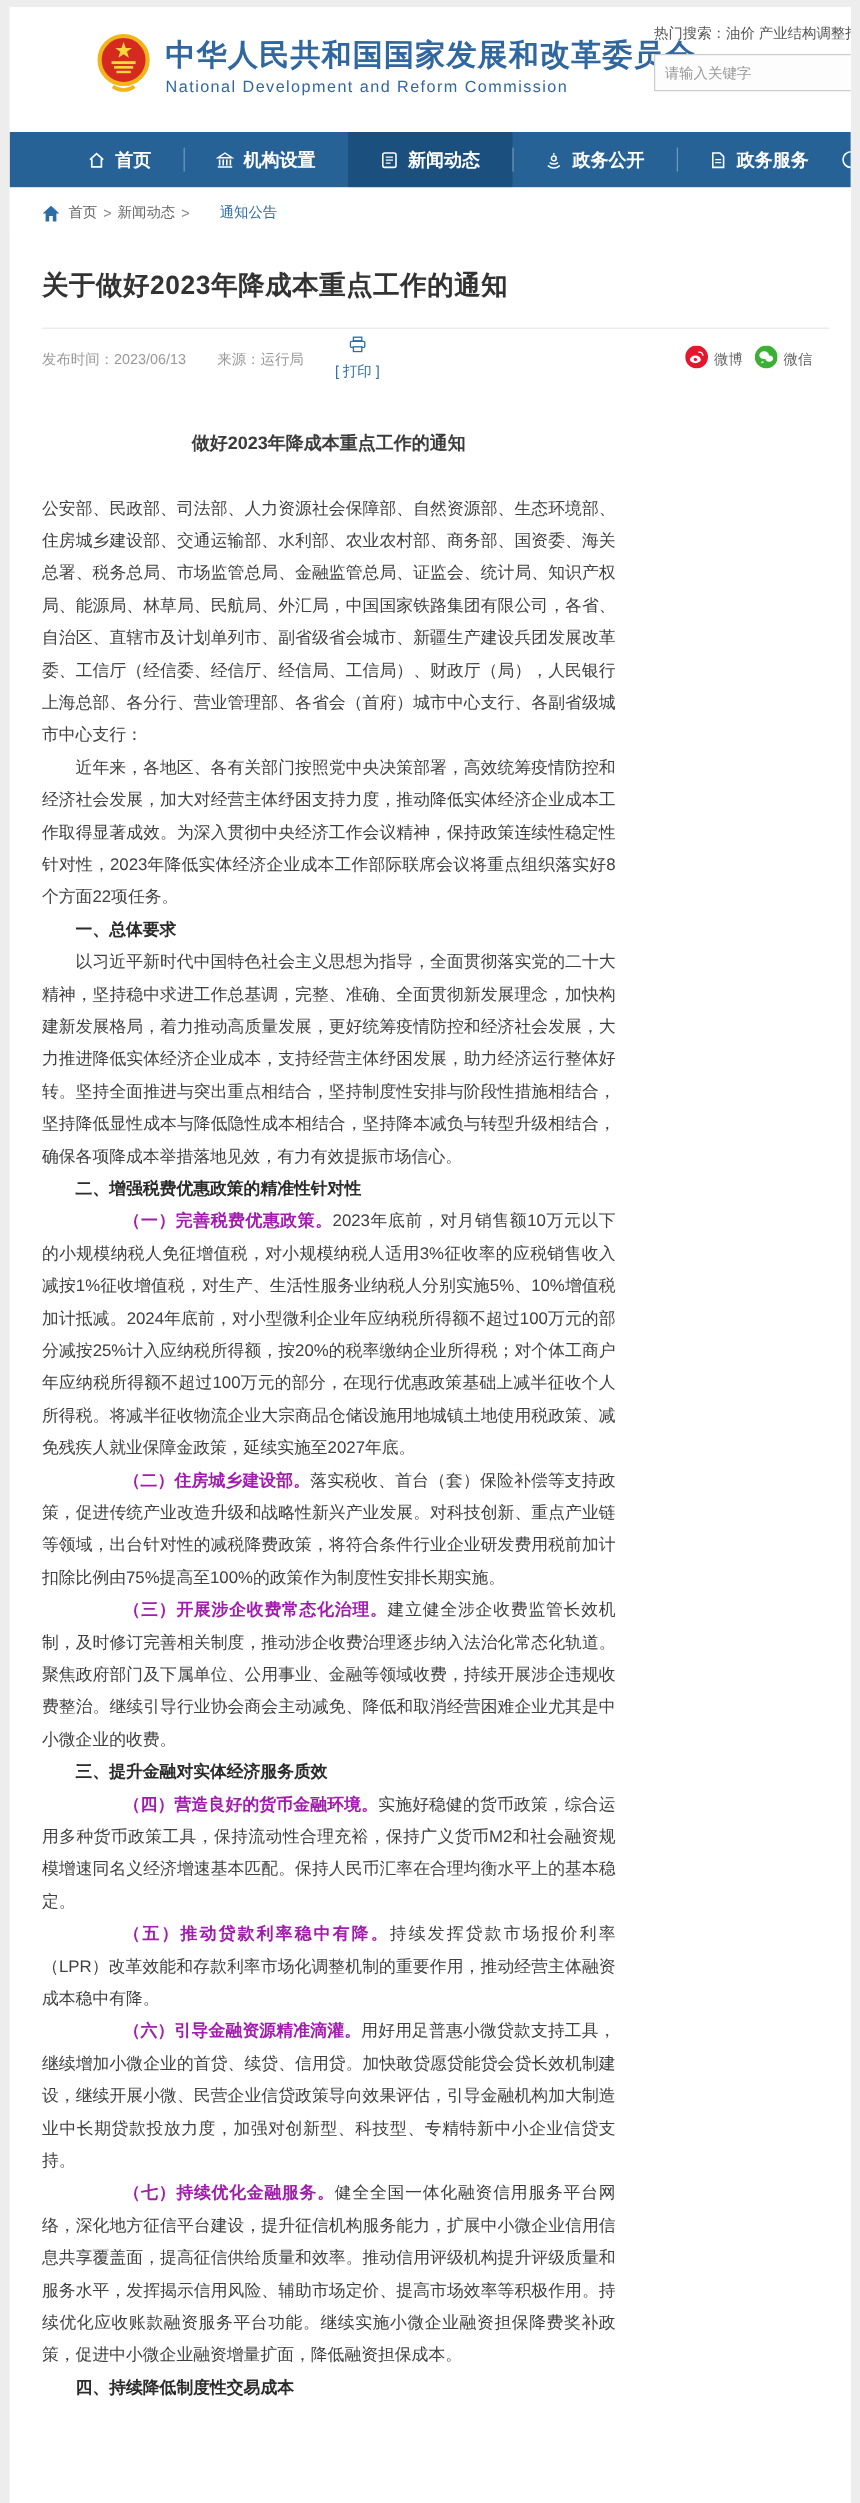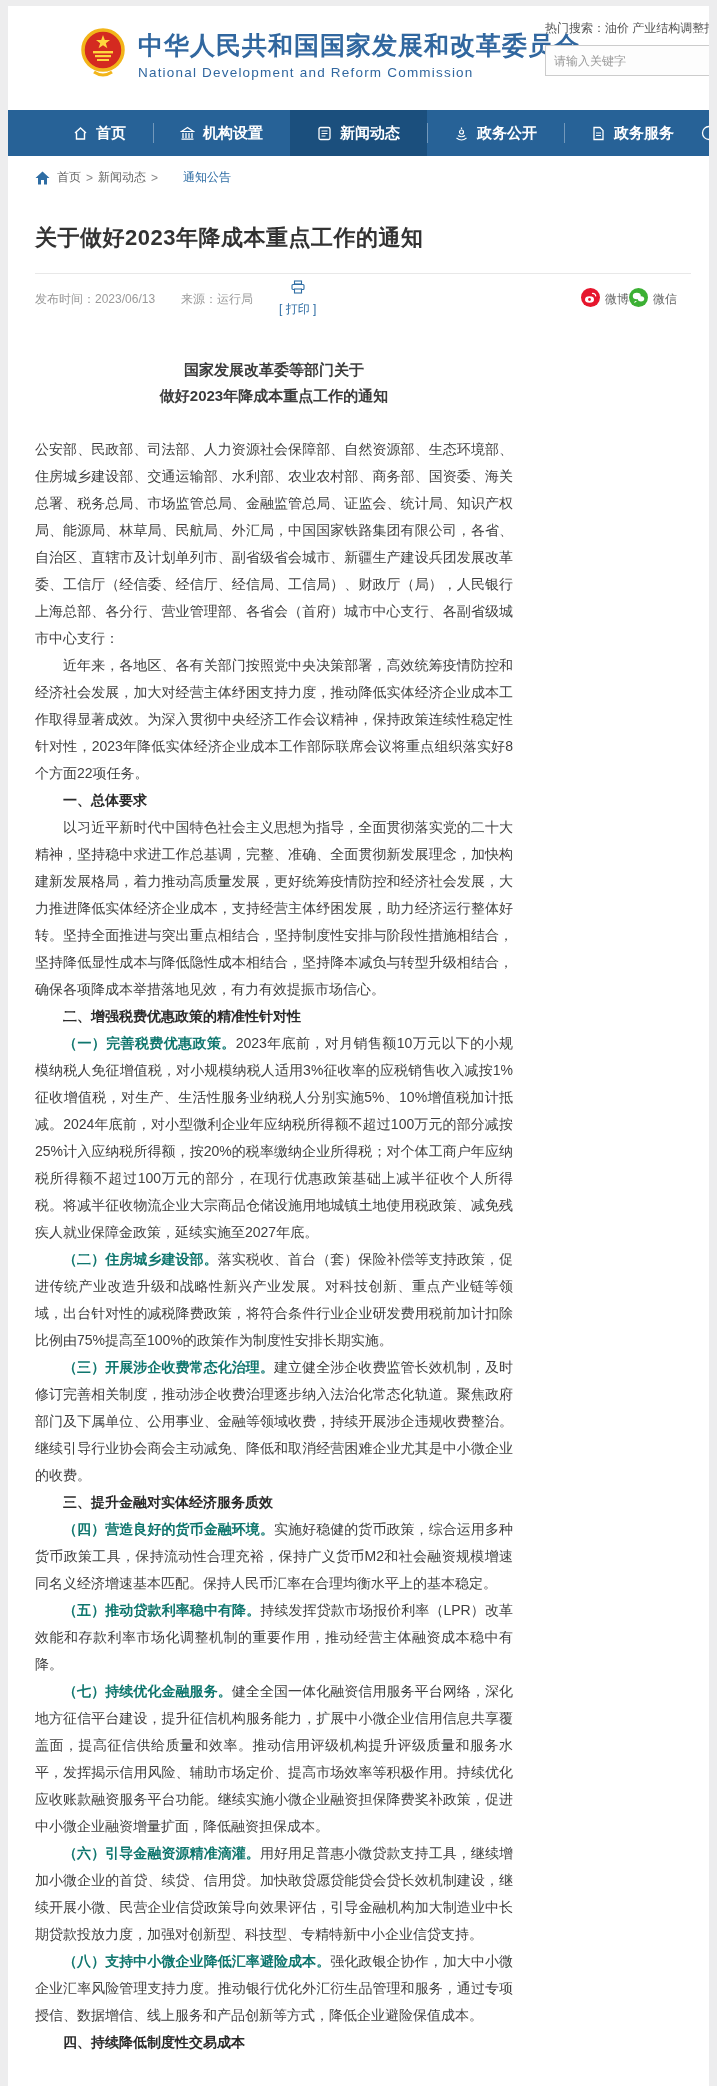--- a/index.html
+++ b/index.html
@@ -45,31 +45,31 @@
   .crumb.current { color:#2e6da4;margin-left:20px; }
   .home-icon { margin-right:7px; display:flex; }
 
   
   .article { padding:0 18px 0 27px; }
   .article-title { font-size:22px; font-weight:bold; color:#333; margin:26px 0 0 0; letter-spacing:.5px; }
   .title-divider { border:none; border-top:1px solid #e8e8e8; margin:20px 0 0 0; }
   .meta-row { position:relative; height:24px; margin-top:13px; display:flex; align-items:center; font-size:12px; color:#999; }
   .meta-item { margin-right:26px; display:flex; align-items:center; }
   .print-btn { display:flex; align-items:center; gap:4px; color:#2e6da4; cursor:pointer;flex-direction:column; }
-  .share-group { position:absolute; right:14px; top:0; height:24px; display:flex; align-items:center; }
+  .share-group { position:absolute; right:14px; top:0; height:24px; display:flex; align-items:center; gap:10px; }
   .share-item { display:flex; align-items:center; gap:5px; color:#666; cursor:pointer; }
 
   .doc-column { width:478px; }
   .doc-head { text-align:center; margin-top:46px; font-size:15px; font-weight:bold; color:#3c3c3c; line-height:26px; }
   .doc-number { text-align:center; margin-top:21px; font-size:14px; color:#3c3c3c; }
   .article-body { margin-top:27px; font-size:14px; line-height:27px; color:#404040; text-align:justify; }
   .article-body p { margin:0; text-indent:2em; }
   .article-body p.address { text-indent:0; }
   .article-body p.section { font-weight:bold; color:#2b2b2b; }
-  .article-body p.item b { color:#0f766e; }
+  .article-body p.item b { color:#a21caf;margin-left:40px; }
 </style>
 </head>
 <body>
 
 <div class="page">
 
   <div class="site-header">
     <div class="logo-row">
       <span class="emblem">
         <svg width="46" height="52" viewBox="0 0 46 52">
@@ -196,37 +196,35 @@
                 <ellipse cx="12" cy="10.8" rx="3.2" ry="2.6" fill="#fff"></ellipse>
                 <path d="M6 13 L5 15 L8 13.6 Z" fill="#fff"></path>
               </svg></span>
           <span>微信</span>
         </span>
       </span>
     </div>
 
     <div class="doc-column">
       <div class="doc-head">
-        <div>国家发展改革委等部门关于</div>
         <div>做好2023年降成本重点工作的通知</div>
       </div>
       <div class="article-body">
           <p class="address">公安部、民政部、司法部、人力资源社会保障部、自然资源部、生态环境部、住房城乡建设部、交通运输部、水利部、农业农村部、商务部、国资委、海关总署、税务总局、市场监管总局、金融监管总局、证监会、统计局、知识产权局、能源局、林草局、民航局、外汇局，中国国家铁路集团有限公司，各省、自治区、直辖市及计划单列市、副省级省会城市、新疆生产建设兵团发展改革委、工信厅（经信委、经信厅、经信局、工信局）、财政厅（局），人民银行上海总部、各分行、营业管理部、各省会（首府）城市中心支行、各副省级城市中心支行：</p>
           <p class="body">近年来，各地区、各有关部门按照党中央决策部署，高效统筹疫情防控和经济社会发展，加大对经营主体纾困支持力度，推动降低实体经济企业成本工作取得显著成效。为深入贯彻中央经济工作会议精神，保持政策连续性稳定性针对性，2023年降低实体经济企业成本工作部际联席会议将重点组织落实好8个方面22项任务。</p>
           <p class="section">一、总体要求</p>
           <p class="body">以习近平新时代中国特色社会主义思想为指导，全面贯彻落实党的二十大精神，坚持稳中求进工作总基调，完整、准确、全面贯彻新发展理念，加快构建新发展格局，着力推动高质量发展，更好统筹疫情防控和经济社会发展，大力推进降低实体经济企业成本，支持经营主体纾困发展，助力经济运行整体好转。坚持全面推进与突出重点相结合，坚持制度性安排与阶段性措施相结合，坚持降低显性成本与降低隐性成本相结合，坚持降本减负与转型升级相结合，确保各项降成本举措落地见效，有力有效提振市场信心。</p>
           <p class="section">二、增强税费优惠政策的精准性针对性</p>
           <p class="item"><b>（一）完善税费优惠政策。</b>2023年底前，对月销售额10万元以下的小规模纳税人免征增值税，对小规模纳税人适用3%征收率的应税销售收入减按1%征收增值税，对生产、生活性服务业纳税人分别实施5%、10%增值税加计抵减。2024年底前，对小型微利企业年应纳税所得额不超过100万元的部分减按25%计入应纳税所得额，按20%的税率缴纳企业所得税；对个体工商户年应纳税所得额不超过100万元的部分，在现行优惠政策基础上减半征收个人所得税。将减半征收物流企业大宗商品仓储设施用地城镇土地使用税政策、减免残疾人就业保障金政策，延续实施至2027年底。</p>
           <p class="item"><b>（二）住房城乡建设部。</b>落实税收、首台（套）保险补偿等支持政策，促进传统产业改造升级和战略性新兴产业发展。对科技创新、重点产业链等领域，出台针对性的减税降费政策，将符合条件行业企业研发费用税前加计扣除比例由75%提高至100%的政策作为制度性安排长期实施。</p>
           <p class="item"><b>（三）开展涉企收费常态化治理。</b>建立健全涉企收费监管长效机制，及时修订完善相关制度，推动涉企收费治理逐步纳入法治化常态化轨道。聚焦政府部门及下属单位、公用事业、金融等领域收费，持续开展涉企违规收费整治。继续引导行业协会商会主动减免、降低和取消经营困难企业尤其是中小微企业的收费。</p>
           <p class="section">三、提升金融对实体经济服务质效</p>
           <p class="item"><b>（四）营造良好的货币金融环境。</b>实施好稳健的货币政策，综合运用多种货币政策工具，保持流动性合理充裕，保持广义货币M2和社会融资规模增速同名义经济增速基本匹配。保持人民币汇率在合理均衡水平上的基本稳定。</p>
           <p class="item"><b>（五）推动贷款利率稳中有降。</b>持续发挥贷款市场报价利率（LPR）改革效能和存款利率市场化调整机制的重要作用，推动经营主体融资成本稳中有降。</p>
+          <p class="item"><b>（六）引导金融资源精准滴灌。</b>用好用足普惠小微贷款支持工具，继续增加小微企业的首贷、续贷、信用贷。加快敢贷愿贷能贷会贷长效机制建设，继续开展小微、民营企业信贷政策导向效果评估，引导金融机构加大制造业中长期贷款投放力度，加强对创新型、科技型、专精特新中小企业信贷支持。</p>
           <p class="item"><b>（七）持续优化金融服务。</b>健全全国一体化融资信用服务平台网络，深化地方征信平台建设，提升征信机构服务能力，扩展中小微企业信用信息共享覆盖面，提高征信供给质量和效率。推动信用评级机构提升评级质量和服务水平，发挥揭示信用风险、辅助市场定价、提高市场效率等积极作用。持续优化应收账款融资服务平台功能。继续实施小微企业融资担保降费奖补政策，促进中小微企业融资增量扩面，降低融资担保成本。</p>
-          <p class="item"><b>（六）引导金融资源精准滴灌。</b>用好用足普惠小微贷款支持工具，继续增加小微企业的首贷、续贷、信用贷。加快敢贷愿贷能贷会贷长效机制建设，继续开展小微、民营企业信贷政策导向效果评估，引导金融机构加大制造业中长期贷款投放力度，加强对创新型、科技型、专精特新中小企业信贷支持。</p>
-          <p class="item"><b>（八）支持中小微企业降低汇率避险成本。</b>强化政银企协作，加大中小微企业汇率风险管理支持力度。推动银行优化外汇衍生品管理和服务，通过专项授信、数据增信、线上服务和产品创新等方式，降低企业避险保值成本。</p>
           <p class="section">四、持续降低制度性交易成本</p>
         </div>
 
     </div>
   </div>
 
 </div>
 
 </body></html>

